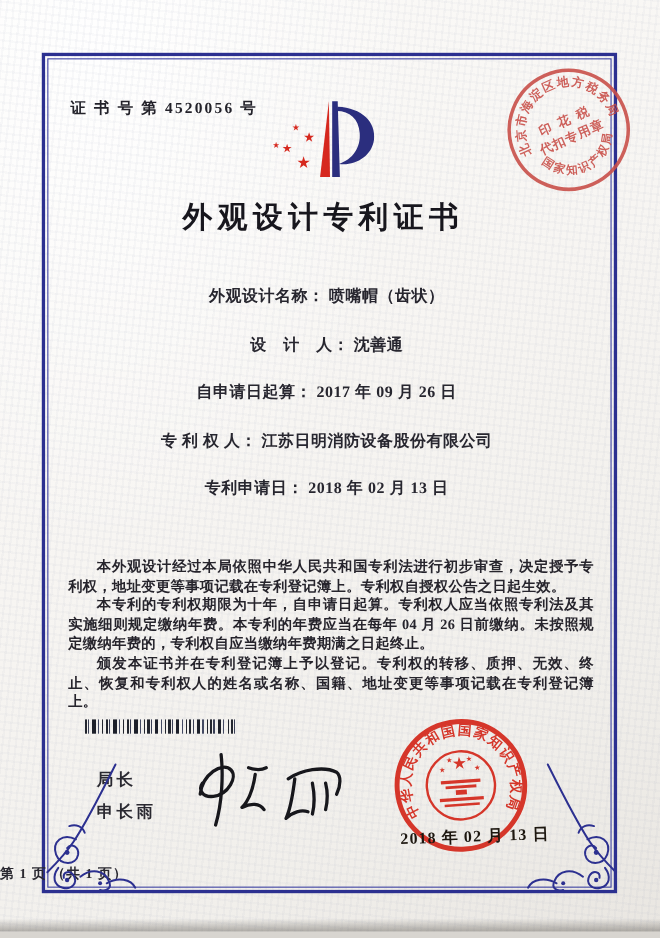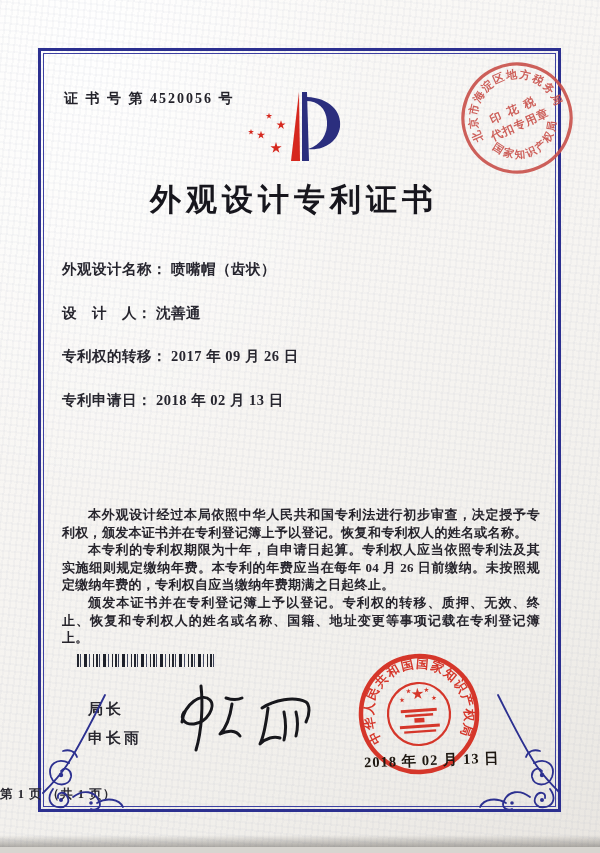--- a/index.html
+++ b/index.html
@@ -33,25 +33,25 @@
 
   .cert-no {
     position:absolute; left:64px; top:90px; font-size:14px; letter-spacing:2px;
     color:#23222a; font-weight:600;
   }
 
   .logo { position:absolute; left:242px; top:88px; }
 
   .title {
     position:absolute; left:0; right:12px; top:179px; text-align:center;
-    font-size:31px; font-weight:700; letter-spacing:5px; color:#17161d;
+    font-size:27px; font-weight:700; letter-spacing:5px; color:#17161d;
   }
 
   .fields { position:absolute; left:62px; top:260px; width:470px; }
-  .field-row { height:43.6px; font-size:14.5px; font-weight:700; color:#27262f; letter-spacing:.5px; white-space:nowrap; }
+  .field-row { height:43.6px; font-size:14.5px; font-weight:700; color:#27262f; letter-spacing:.5px; white-space:nowrap;text-align:center; }
   .field-row .flabel { display:inline-block; }
   .field-row .fvalue { display:inline-block; margin-left:4px; }
 
   .body-text {
     position:absolute; left:62px; top:506px; width:478px;
     font-size:13px; line-height:17.6px; color:#26242c; text-align:justify;
     font-weight:600; letter-spacing:.3px;
   }
   .body-text p { text-indent:2em; }
 
@@ -137,29 +137,32 @@
   </svg>
 
   <div class="fields">
     <div class="field-row">
       <span class="flabel">外观设计名称：</span><span class="fvalue">喷嘴帽（齿状）</span>
     </div>
     <div class="field-row">
       <span class="flabel">设　计　人：</span><span class="fvalue">沈善通</span>
     </div>
     <div class="field-row">
-      <span class="flabel">专利权的转移：</span><span class="fvalue">2017 年 09 月 26 日</span>
+      <span class="flabel">自申请日起算：</span><span class="fvalue">2017 年 09 月 26 日</span>
+    </div>
+    <div class="field-row">
+      <span class="flabel">专 利 权 人：</span><span class="fvalue">江苏日明消防设备股份有限公司</span>
     </div>
     <div class="field-row">
       <span class="flabel">专利申请日：</span><span class="fvalue">2018 年 02 月 13 日</span>
     </div>
   </div>
 
   <div class="body-text">
-    <p>本外观设计经过本局依照中华人民共和国专利法进行初步审查，决定授予专利权，颁发本证书并在专利登记簿上予以登记。恢复和专利权人的姓名或名称。</p>
+    <p>本外观设计经过本局依照中华人民共和国专利法进行初步审查，决定授予专利权，地址变更等事项记载在专利登记簿上。专利权自授权公告之日起生效。</p>
     <p>本专利的专利权期限为十年，自申请日起算。专利权人应当依照专利法及其实施细则规定缴纳年费。本专利的年费应当在每年 04 月 26 日前缴纳。未按照规定缴纳年费的，专利权自应当缴纳年费期满之日起终止。</p>
     <p>颁发本证书并在专利登记簿上予以登记。专利权的转移、质押、无效、终止、恢复和专利权人的姓名或名称、国籍、地址变更等事项记载在专利登记簿上。</p>
   </div>
 
   <div class="barcode"></div>
 
   <div class="signatory">
     <div>局长</div>
     <div>申长雨</div>
   </div>

